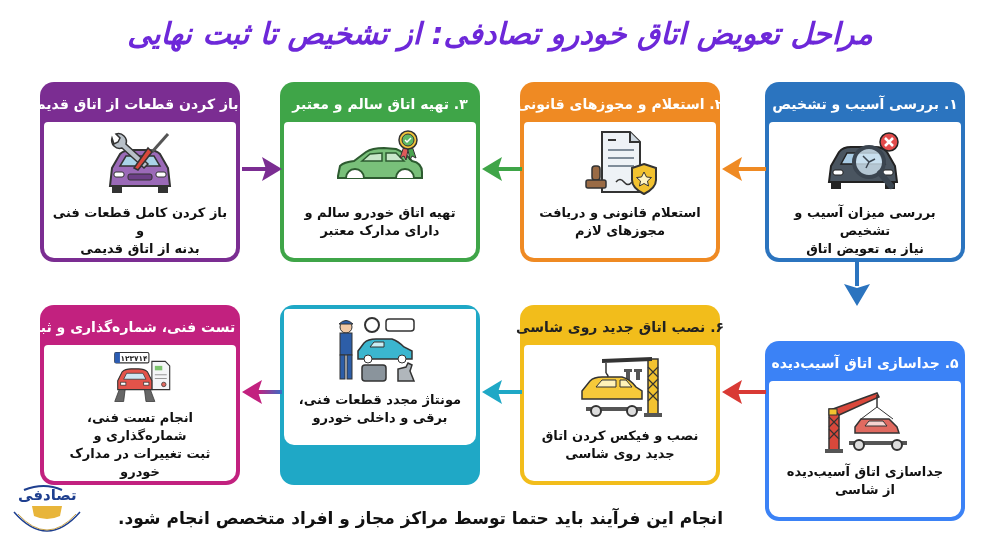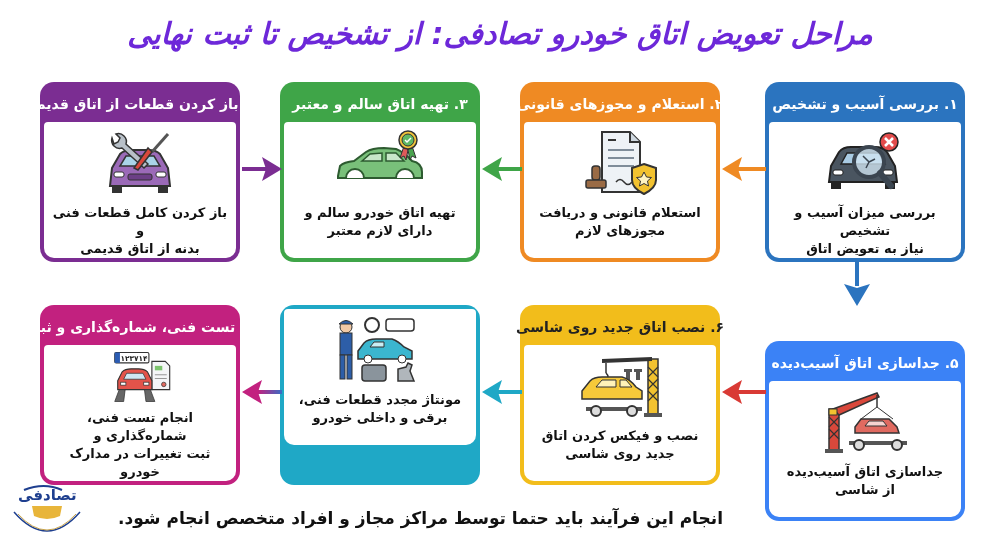--- a/index.html
+++ b/index.html
@@ -107,21 +107,21 @@
       <path d="M14 50 a9 9 0 0 1 18 0" fill="#fff" stroke="#2d5b30" stroke-width="2"></path>
       <path d="M64 50 a9 9 0 0 1 18 0" fill="#fff" stroke="#2d5b30" stroke-width="2"></path>
       <path d="M72 18 L68 30 L72 28 L74 32 L76 22 Z" fill="#e05a5a" stroke="#333"></path>
       <path d="M80 18 L84 30 L80 28 L78 32 L76 22 Z" fill="#4aa34f" stroke="#333"></path>
       <circle cx="76" cy="12" r="9" fill="#f3c63a" stroke="#333" stroke-width="1.5"></circle>
       <circle cx="76" cy="12" r="6" fill="#5fb865" stroke="#333" stroke-width="1"></circle>
       <path d="M73 12 l2 2 4 -4" stroke="#fff" stroke-width="1.5" fill="none"></path>
     </svg>
     <div class="desc">
       <div>تهیه اتاق خودرو سالم و</div>
-      <div>دارای لازم معتبر</div>
+      <div>دارای مدارک معتبر</div>
     </div>
   </div>
 </div>
 
 <div class="card" style="left:40px; top:82px; background:#7b2d92;">
   <div class="head">۴. باز کردن قطعات از اتاق قدیمی</div>
   <div class="body">
     <svg class="icon" viewBox="0 0 96 70">
       <path d="M20 40 L28 26 Q32 22 40 22 L56 22 Q64 22 68 26 L76 40 L78 58 L18 58 Z" fill="#9b6ab8" stroke="#333" stroke-width="2"></path>
       <path d="M28 38 L34 28 L62 28 L68 38 Z" fill="#a9d4e8" stroke="#333" stroke-width="1.5"></path>

